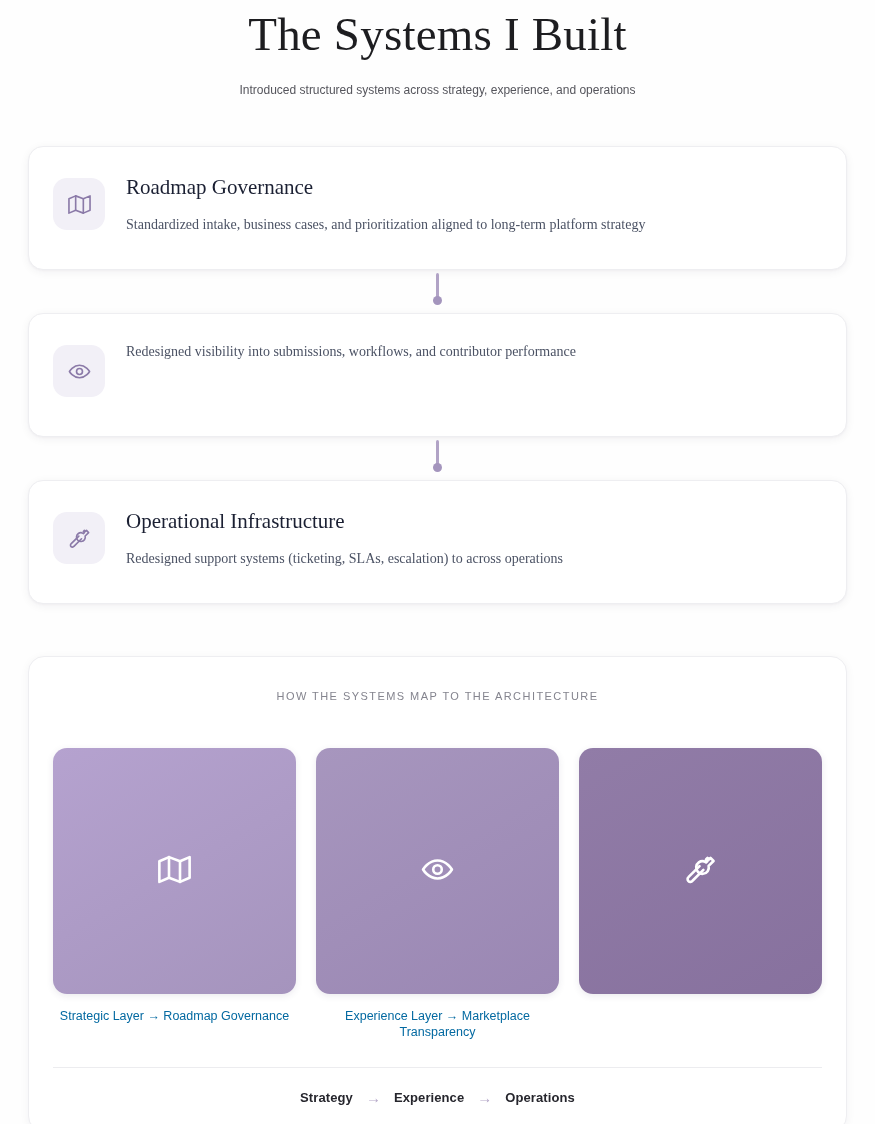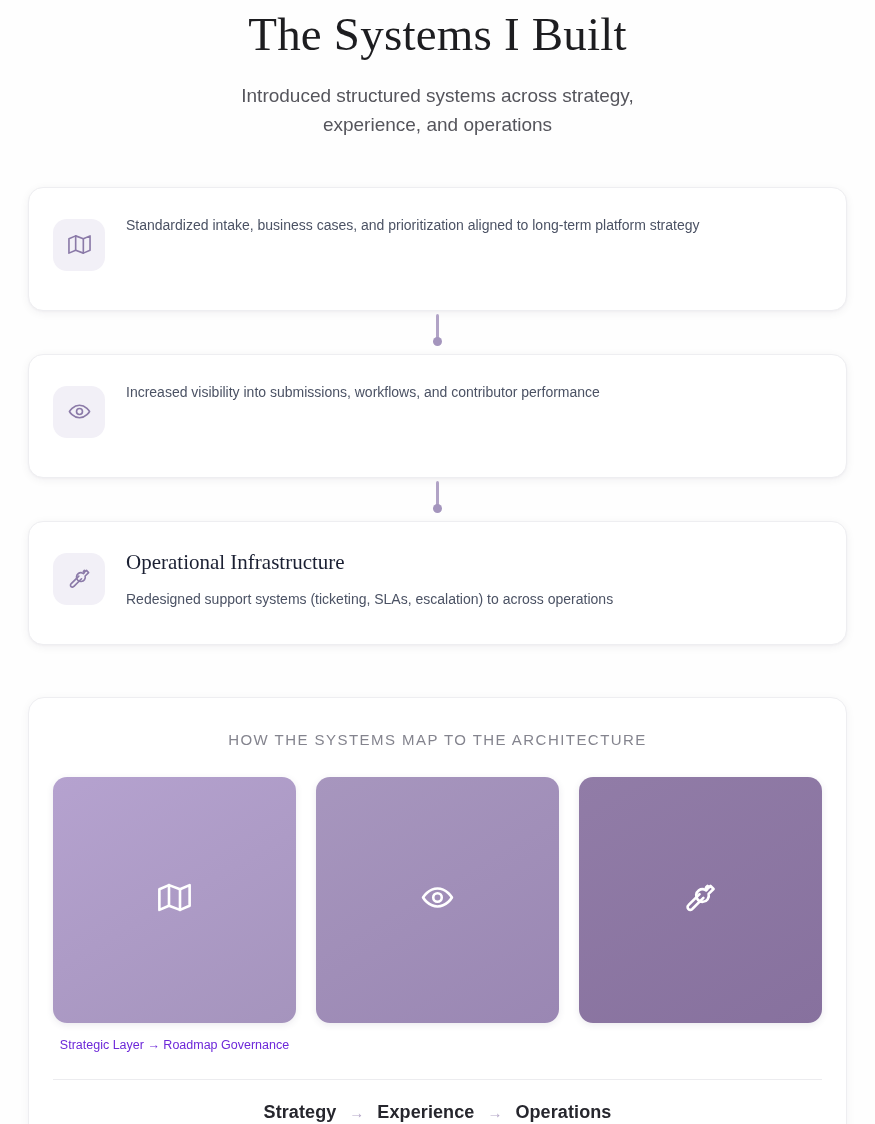--- a/index.html
+++ b/index.html
@@ -34,21 +34,21 @@
     line-height: 1.12;
     font-weight: 400;
     color: #1d1d20;
     letter-spacing: 0.2px;
     margin: 0;
     padding: 0 32px;
   }
   .page-subtitle {
     margin: 20px auto 0;
     max-width: 480px;
-    font-size: 19px;
+    font-size: 12px;
     line-height: 1.55;
     color: #55555c;
     font-weight: 400;
   }
 
   
   .timeline {
     margin-top: 47px;
     padding: 0 28px;
   }
@@ -94,20 +94,21 @@
     line-height: 1.25;
     font-weight: 400;
     color: #1b2033;
     margin: 0 0 14px 0;
   }
   .sys-desc {
     font-size: 14px;
     line-height: 1.5;
     color: #4b5264;
     margin: 0;
+    font-family: Liberation Serif, serif;
   }
 
   
   .connector {
     height: 43px;
     display: flex;
     justify-content: center;
     align-items: flex-start;
     position: relative;
   }
@@ -131,26 +132,26 @@
   .arch-panel {
     margin: 52px 28px 0;
     background: #ffffff;
     border: 1px solid #eeeef1;
     border-radius: 16px;
     box-shadow: 0 2px 10px rgba(30, 25, 50, 0.05);
     padding: 33px 24px 26px;
   }
   .arch-eyebrow {
     text-align: center;
-    font-size: 15px;
+    font-size: 11px;
     letter-spacing: 1.45px;
     text-transform: uppercase;
     color: #84848e;
     font-weight: 500;
-    margin: 0 0 29px 0;
+    margin: 0 0 46px 0;
   }
   .tiles {
     display: grid;
     grid-template-columns: repeat(3, 1fr);
     gap: 20px;
   }
   .tile-col {
     display: flex;
     flex-direction: column;
   }
@@ -169,38 +170,38 @@
     fill: none;
     stroke-width: 1.9;
     stroke-linecap: round;
     stroke-linejoin: round;
   }
   .tile-caption {
     margin-top: 14px;
     text-align: center;
     font-size: 12.5px;
     line-height: 1.3;
-    color: #6d28d9;
+    color: #0369a1;
     padding: 0 4px;
   }
 
   .arch-divider {
     height: 1px;
     background: #ececef;
     margin: 26px 0 0;
   }
   .flow {
     display: flex;
     align-items: center;
     justify-content: center;
     gap: 13px;
     padding-top: 22px;
   }
   .flow-label {
-    font-size: 18px;
+    font-size: 13px;
     font-weight: 700;
     color: #26262d;
     letter-spacing: 0.1px;
   }
   .flow-arrow {
     font-size: 15px;
     color: #b6a9c9;
     line-height: 1;
   }
 </style>
@@ -218,38 +219,39 @@
 
     <div class="sys-card">
       <div class="sys-icon-badge">
         <svg viewBox="0 0 24 24" aria-hidden="true">
           <polygon points="1,6 8,3 16,6 23,3 23,18 16,21 8,18 1,21"></polygon>
           <line x1="8" y1="3" x2="8" y2="18"></line>
           <line x1="16" y1="6" x2="16" y2="21"></line>
         </svg>
       </div>
       <div class="sys-body">
+        <h2 class="sys-title">Roadmap Governance</h2>
         <p class="sys-desc">Standardized intake, business cases, and prioritization aligned to long-term platform strategy</p>
       </div>
     </div>
 
     <div class="connector">
       <div class="line"></div>
       <div class="dot"></div>
     </div>
 
     <div class="sys-card">
       <div class="sys-icon-badge">
         <svg viewBox="0 0 24 24" aria-hidden="true">
           <path d="M1.5 12s3.8-6.5 10.5-6.5S22.5 12 22.5 12s-3.8 6.5-10.5 6.5S1.5 12 1.5 12z"></path>
           <circle cx="12" cy="12" r="3.1"></circle>
         </svg>
       </div>
       <div class="sys-body">
-        <p class="sys-desc">Increased visibility into submissions, workflows, and contributor performance</p>
+        <p class="sys-desc">Redesigned visibility into submissions, workflows, and contributor performance</p>
       </div>
     </div>
 
     <div class="connector">
       <div class="line"></div>
       <div class="dot"></div>
     </div>
 
     <div class="sys-card">
       <div class="sys-icon-badge">
@@ -286,20 +288,21 @@
 
       <div class="tile-col">
         <div class="tile" id="tile-1" style="background: linear-gradient(150deg, rgb(167, 150, 190) 0%, rgb(154, 135, 179) 100%);">
           <span>
             <svg viewBox="0 0 24 24" aria-hidden="true">
               <path d="M1.5 12s3.8-6.5 10.5-6.5S22.5 12 22.5 12s-3.8 6.5-10.5 6.5S1.5 12 1.5 12z"></path>
               <circle cx="12" cy="12" r="3.1"></circle>
             </svg>
           </span>
         </div>
+        <div class="tile-caption">Experience Layer → Marketplace Transparency</div>
       </div>
 
       <div class="tile-col">
         <div class="tile" id="tile-2" style="background: linear-gradient(150deg, rgb(145, 124, 167) 0%, rgb(135, 113, 158) 100%);">
           <span>
             <svg viewBox="0 0 24 24" aria-hidden="true">
               <path d="M14.6 6.1a4.6 4.6 0 1 0 3.3 3.3l3.6-3.6-2.2-2.2-1.1 1.1-1.1-1.1-1.1 1.1 1.1 1.1-1.1 1.1-1.4-0.8z"></path>
               <path d="M11.3 9.5L3.4 17.4a2 2 0 1 0 2.8 2.8l7.9-7.9"></path>
             </svg>
           </span>

